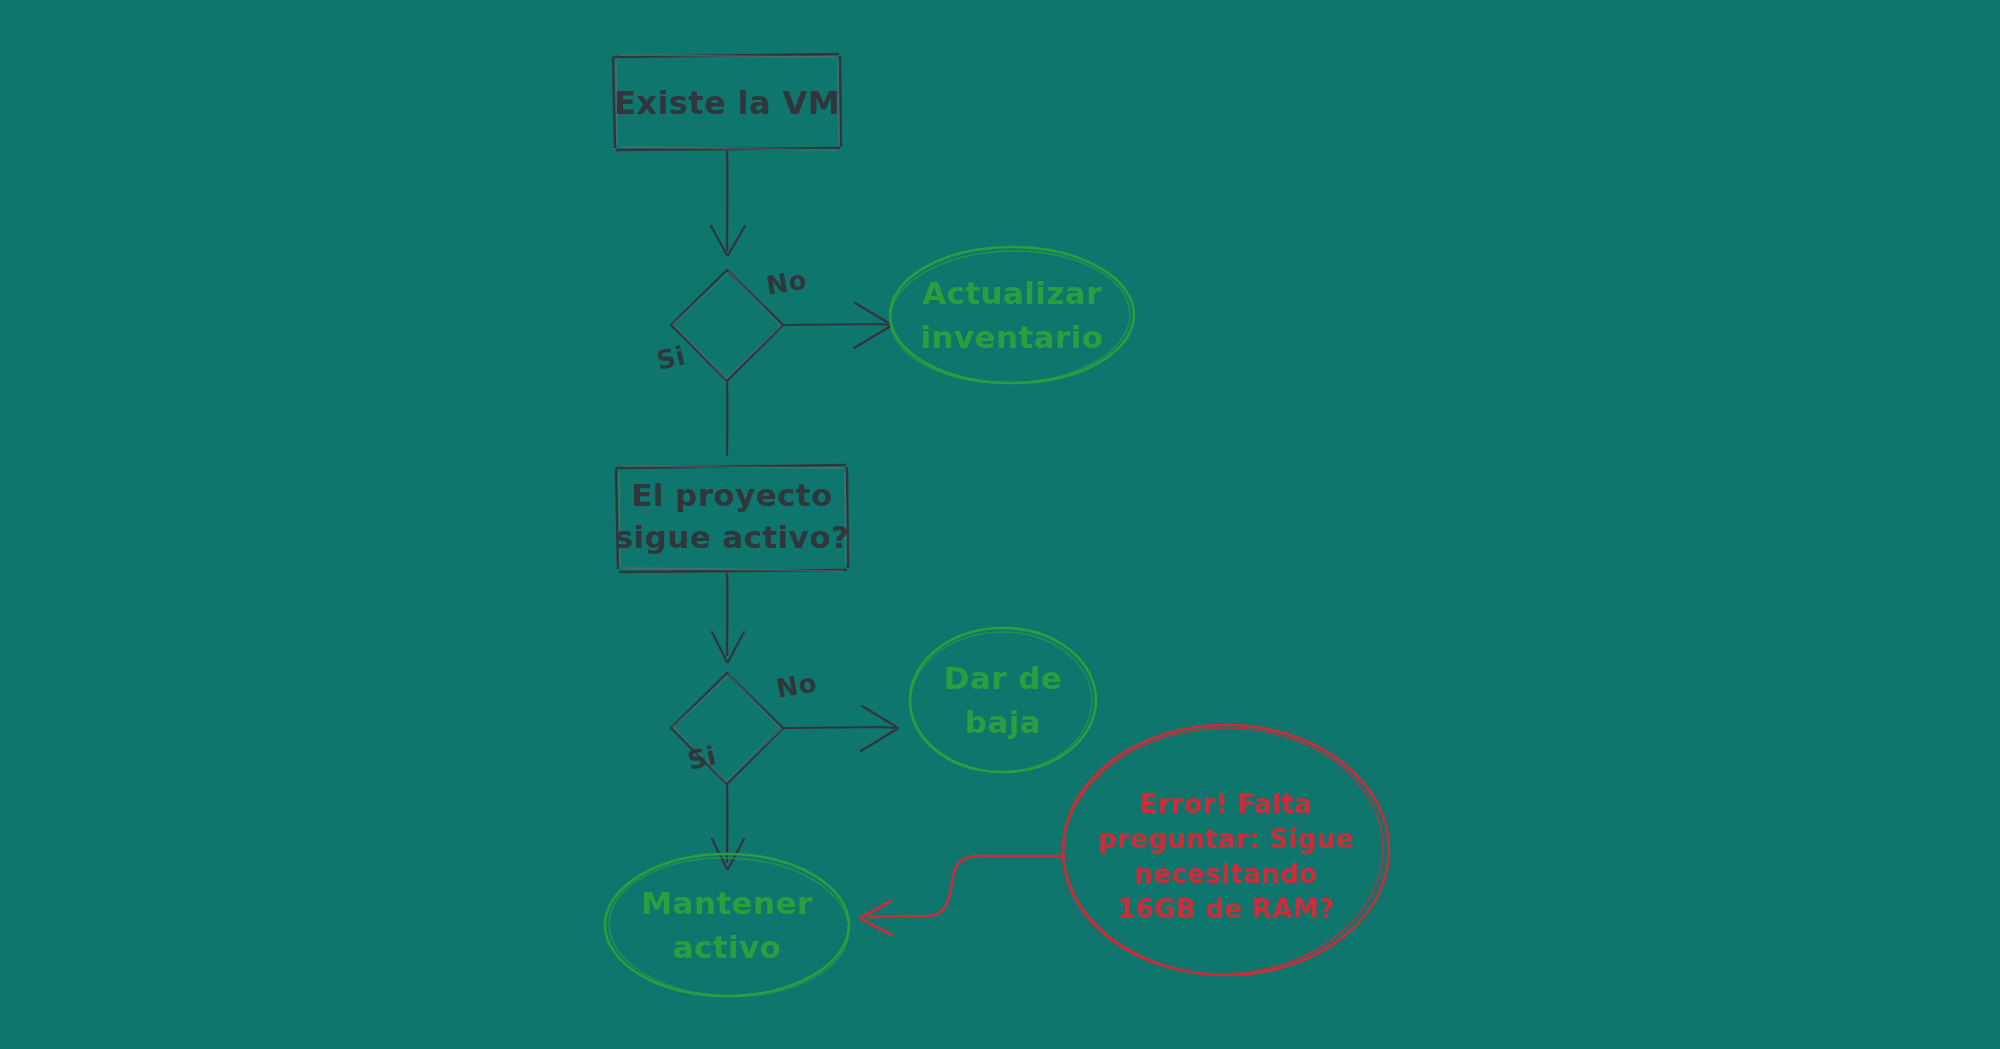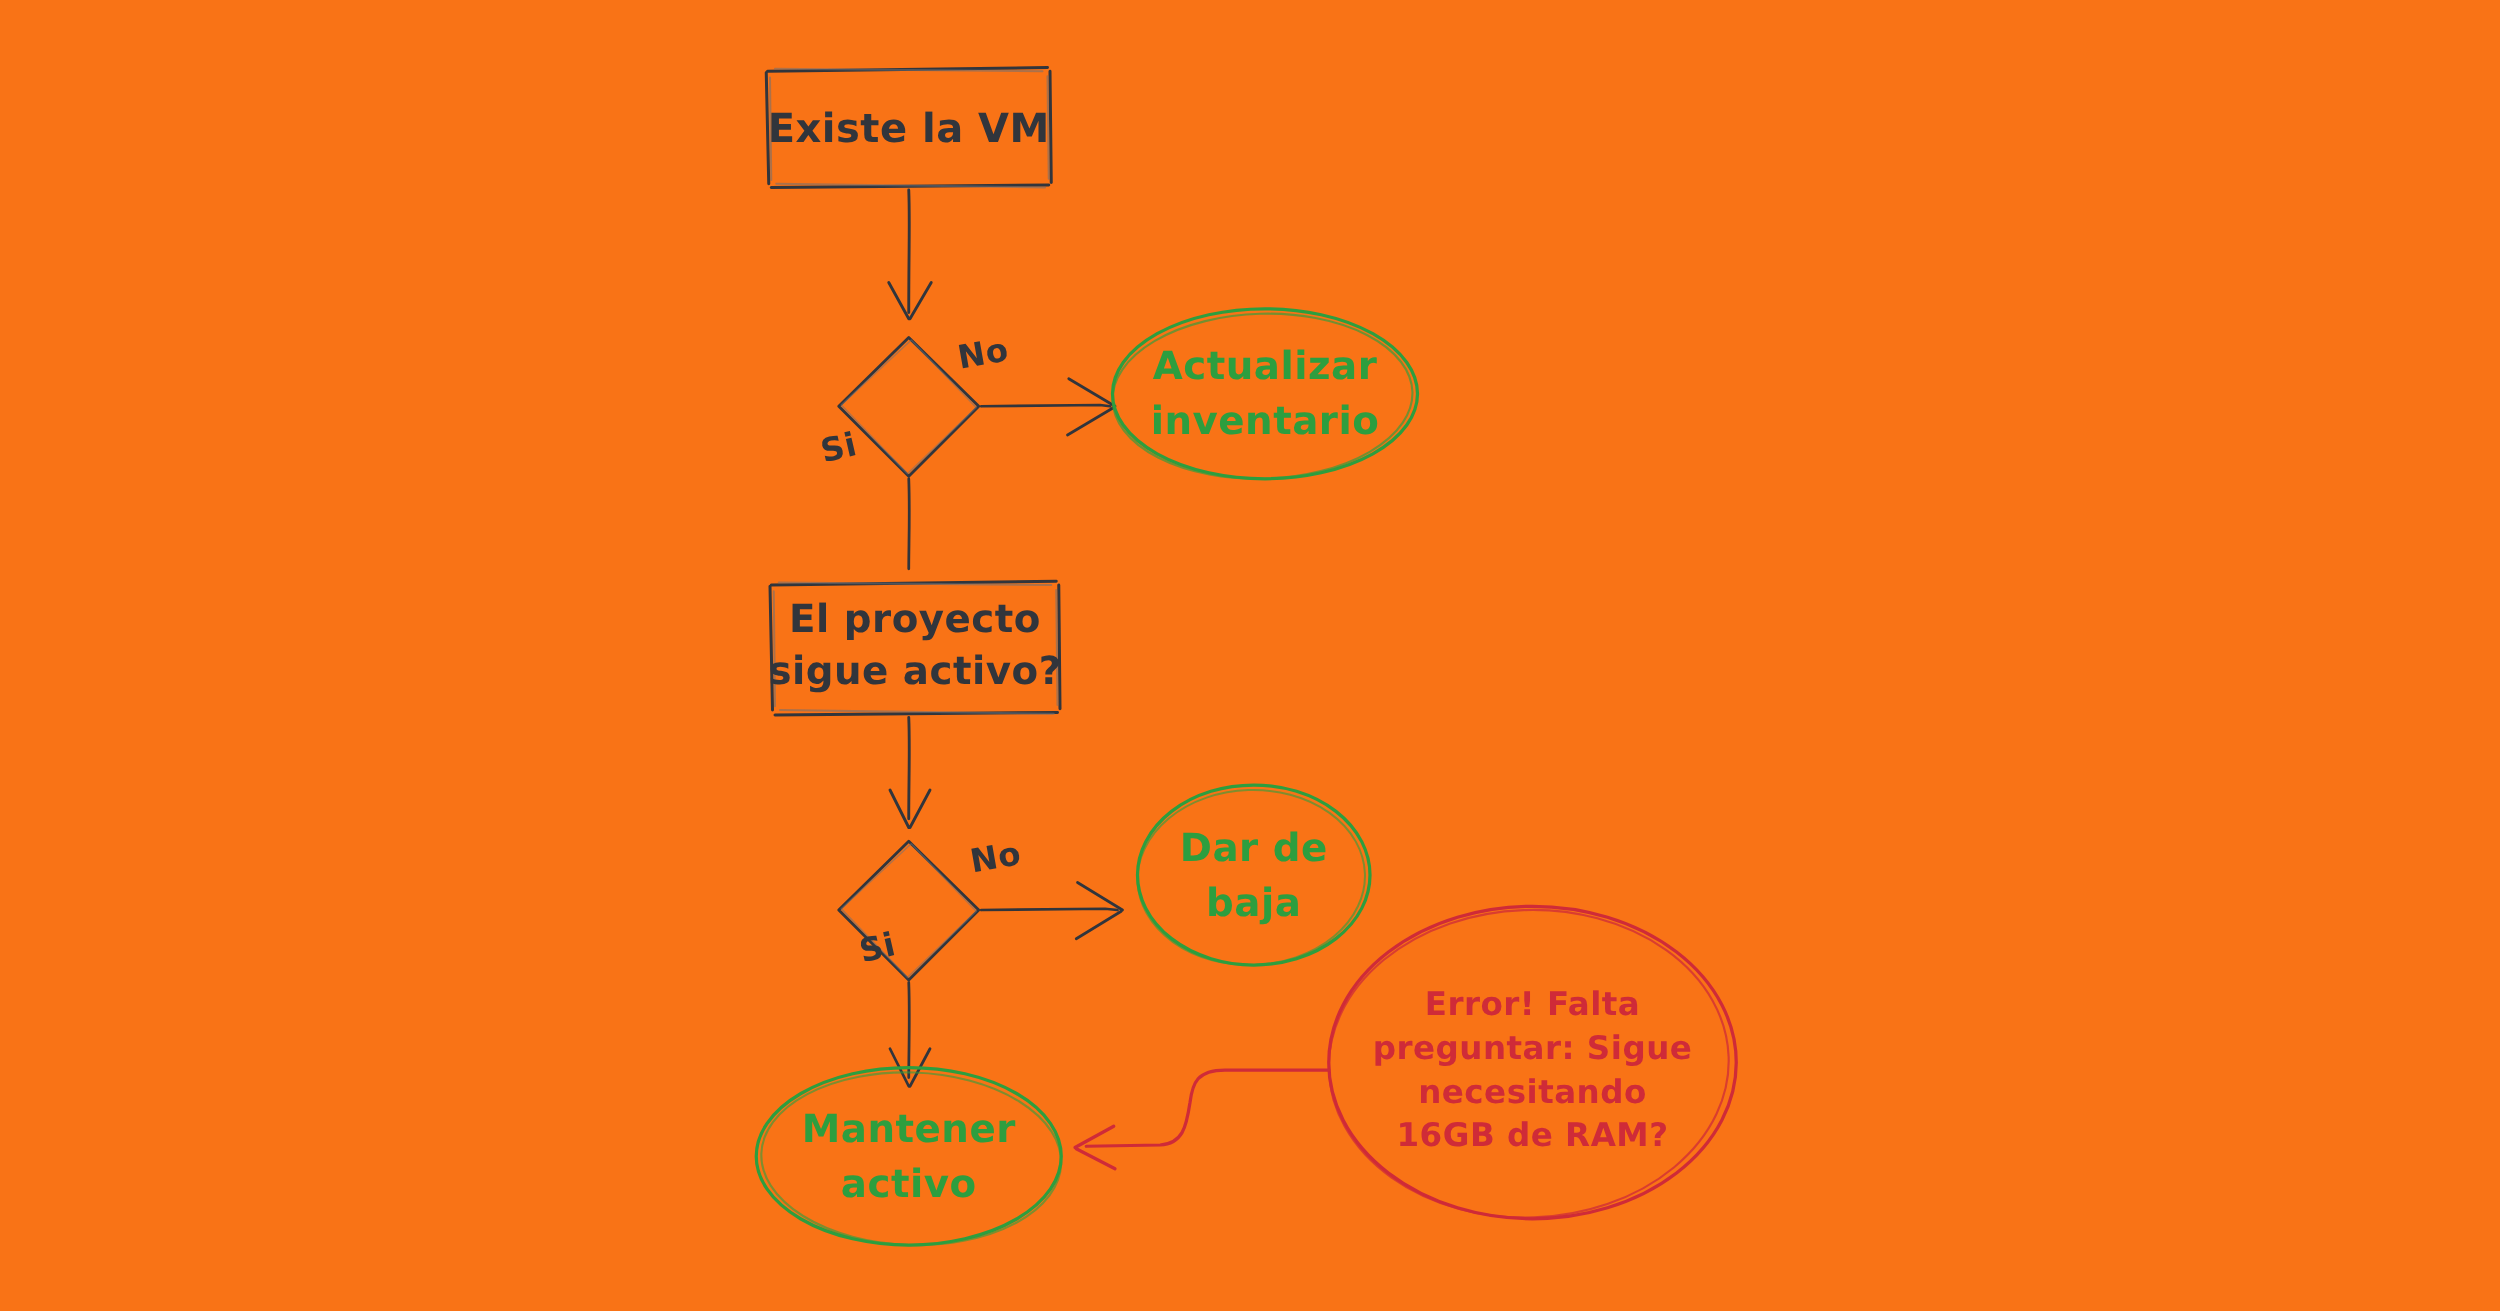--- a/index.html
+++ b/index.html
@@ -11,21 +11,21 @@
   body {
     width: 2000px;
     height: 1049px;
     overflow: hidden;
     font-family: "DejaVu Sans", sans-serif;
   }
   #canvas {
     position: relative;
     width: 2000px;
     height: 1049px;
-    background: #f97316;
+    background: #0f766e;
   }
   svg#diagram {
     position: absolute;
     left: 0;
     top: 0;
     width: 2000px;
     height: 1049px;
   }
   .sketch-stroke {
     fill: none;

